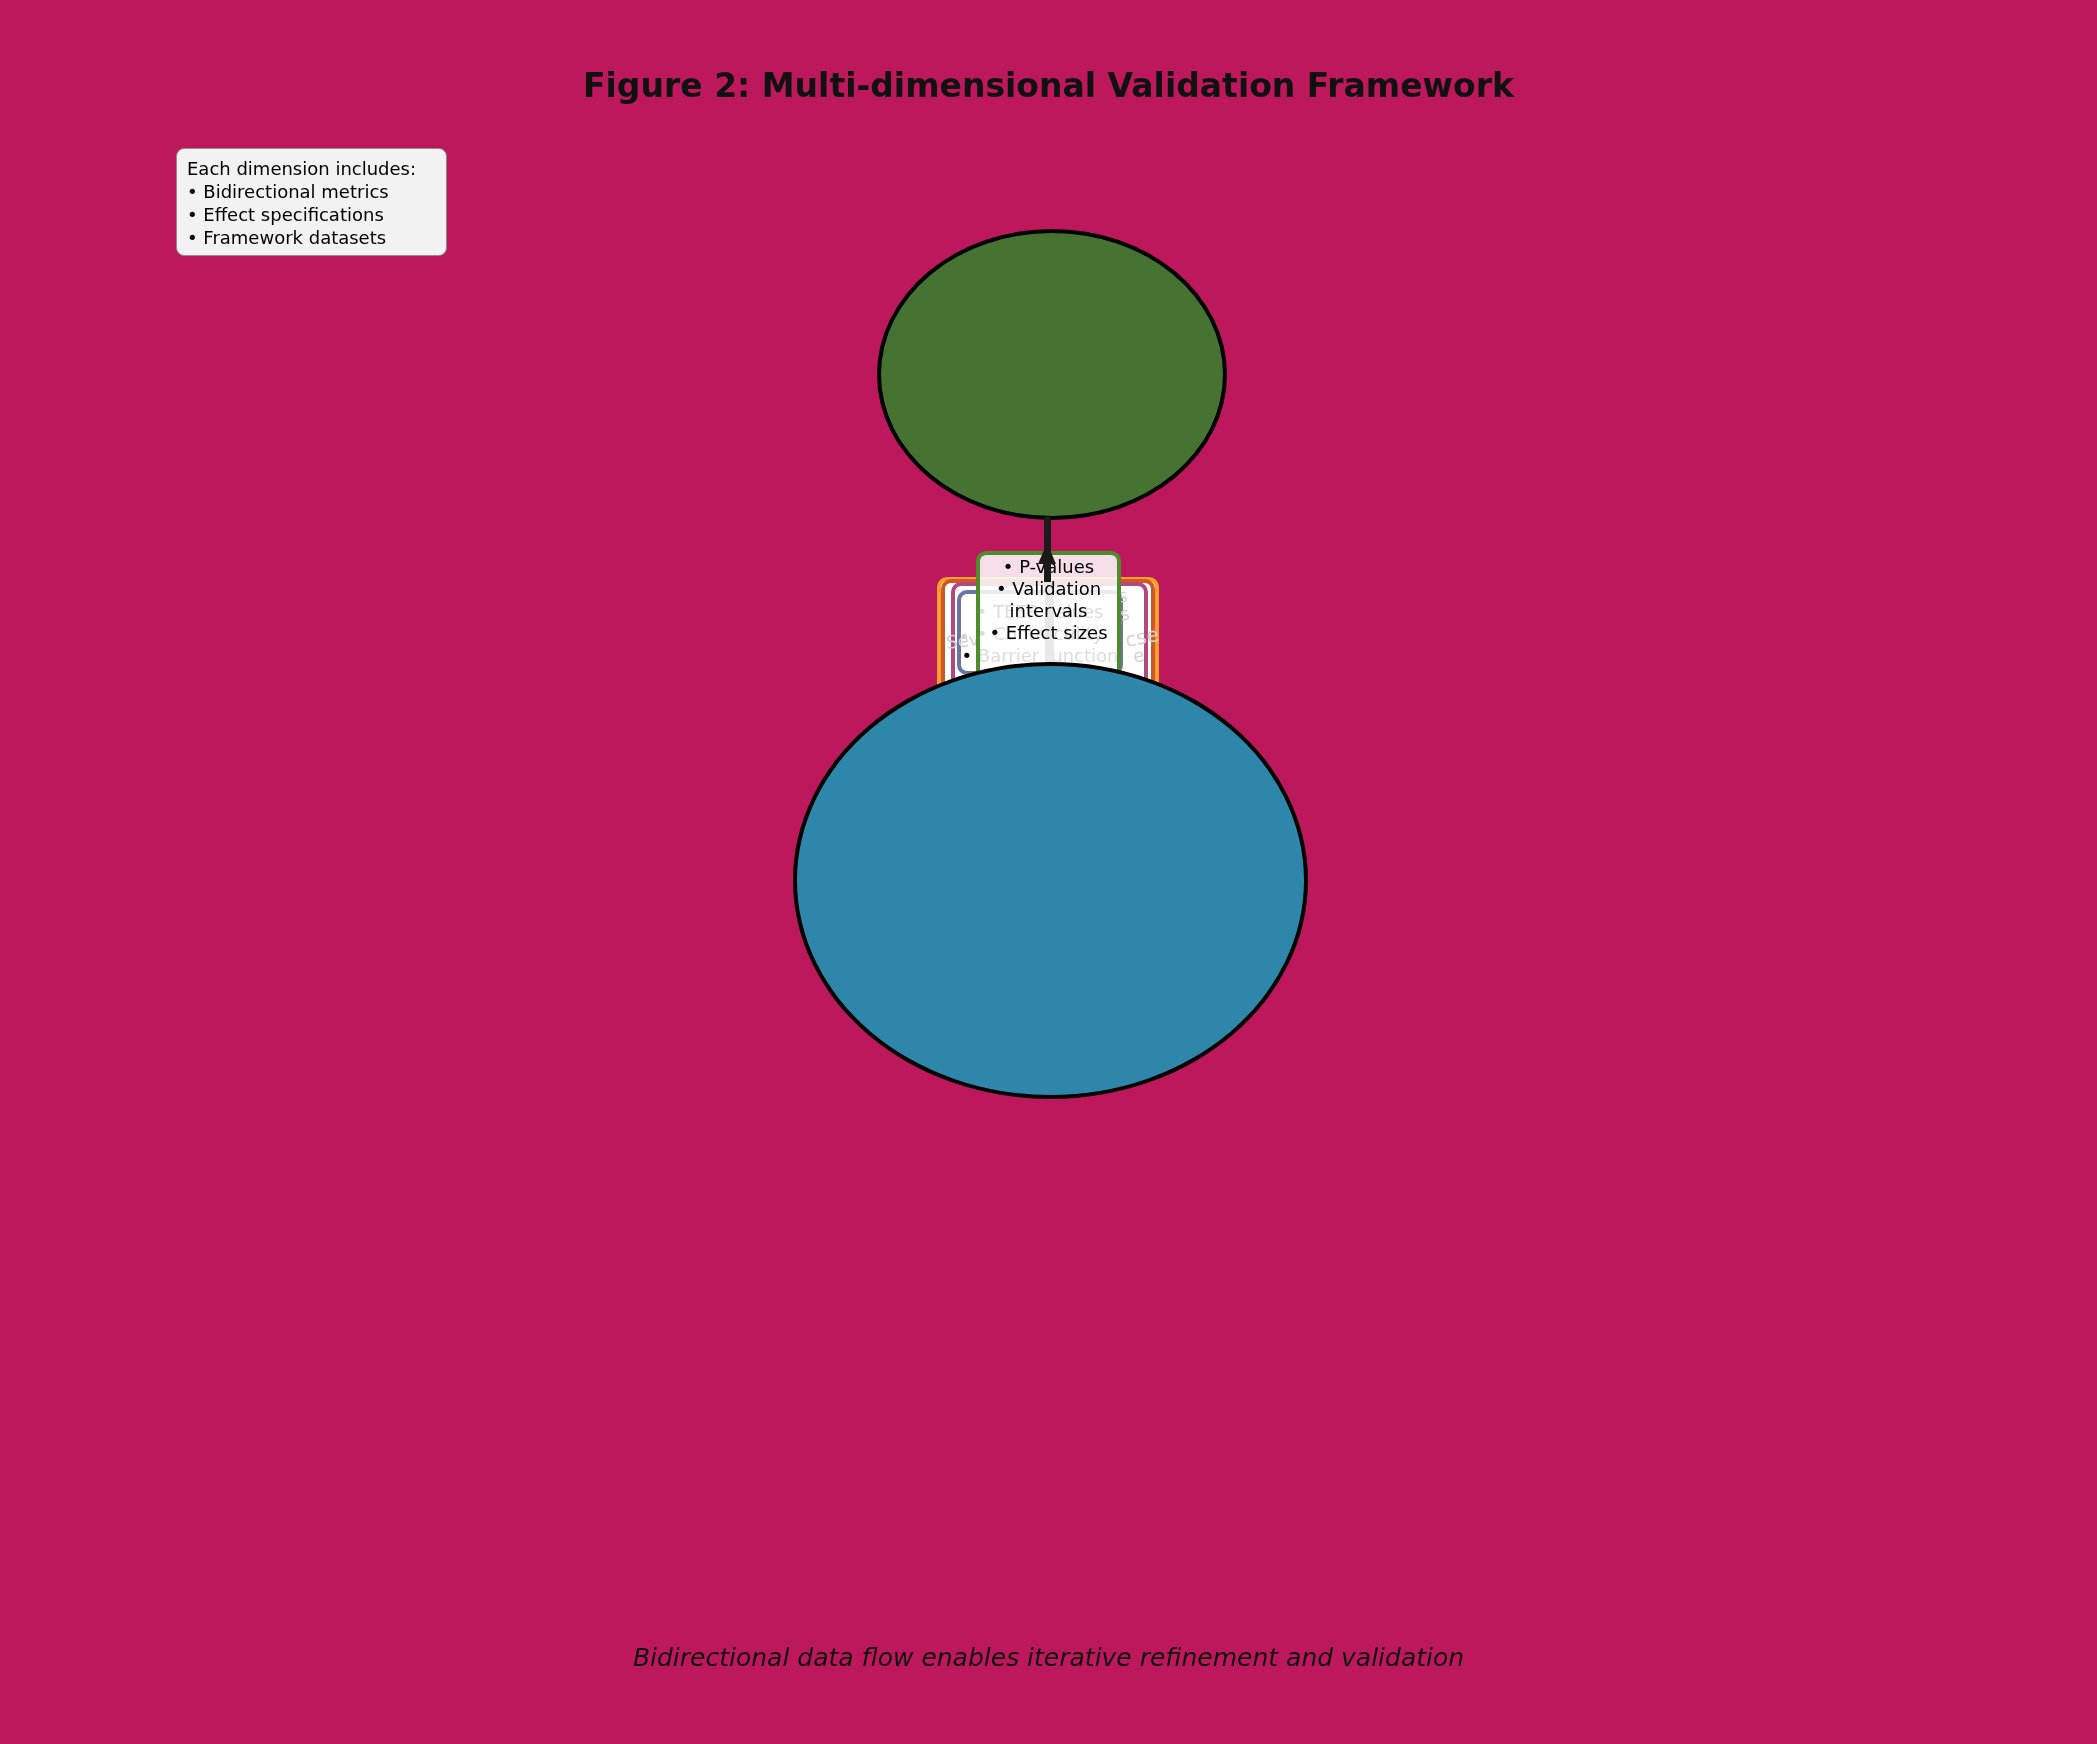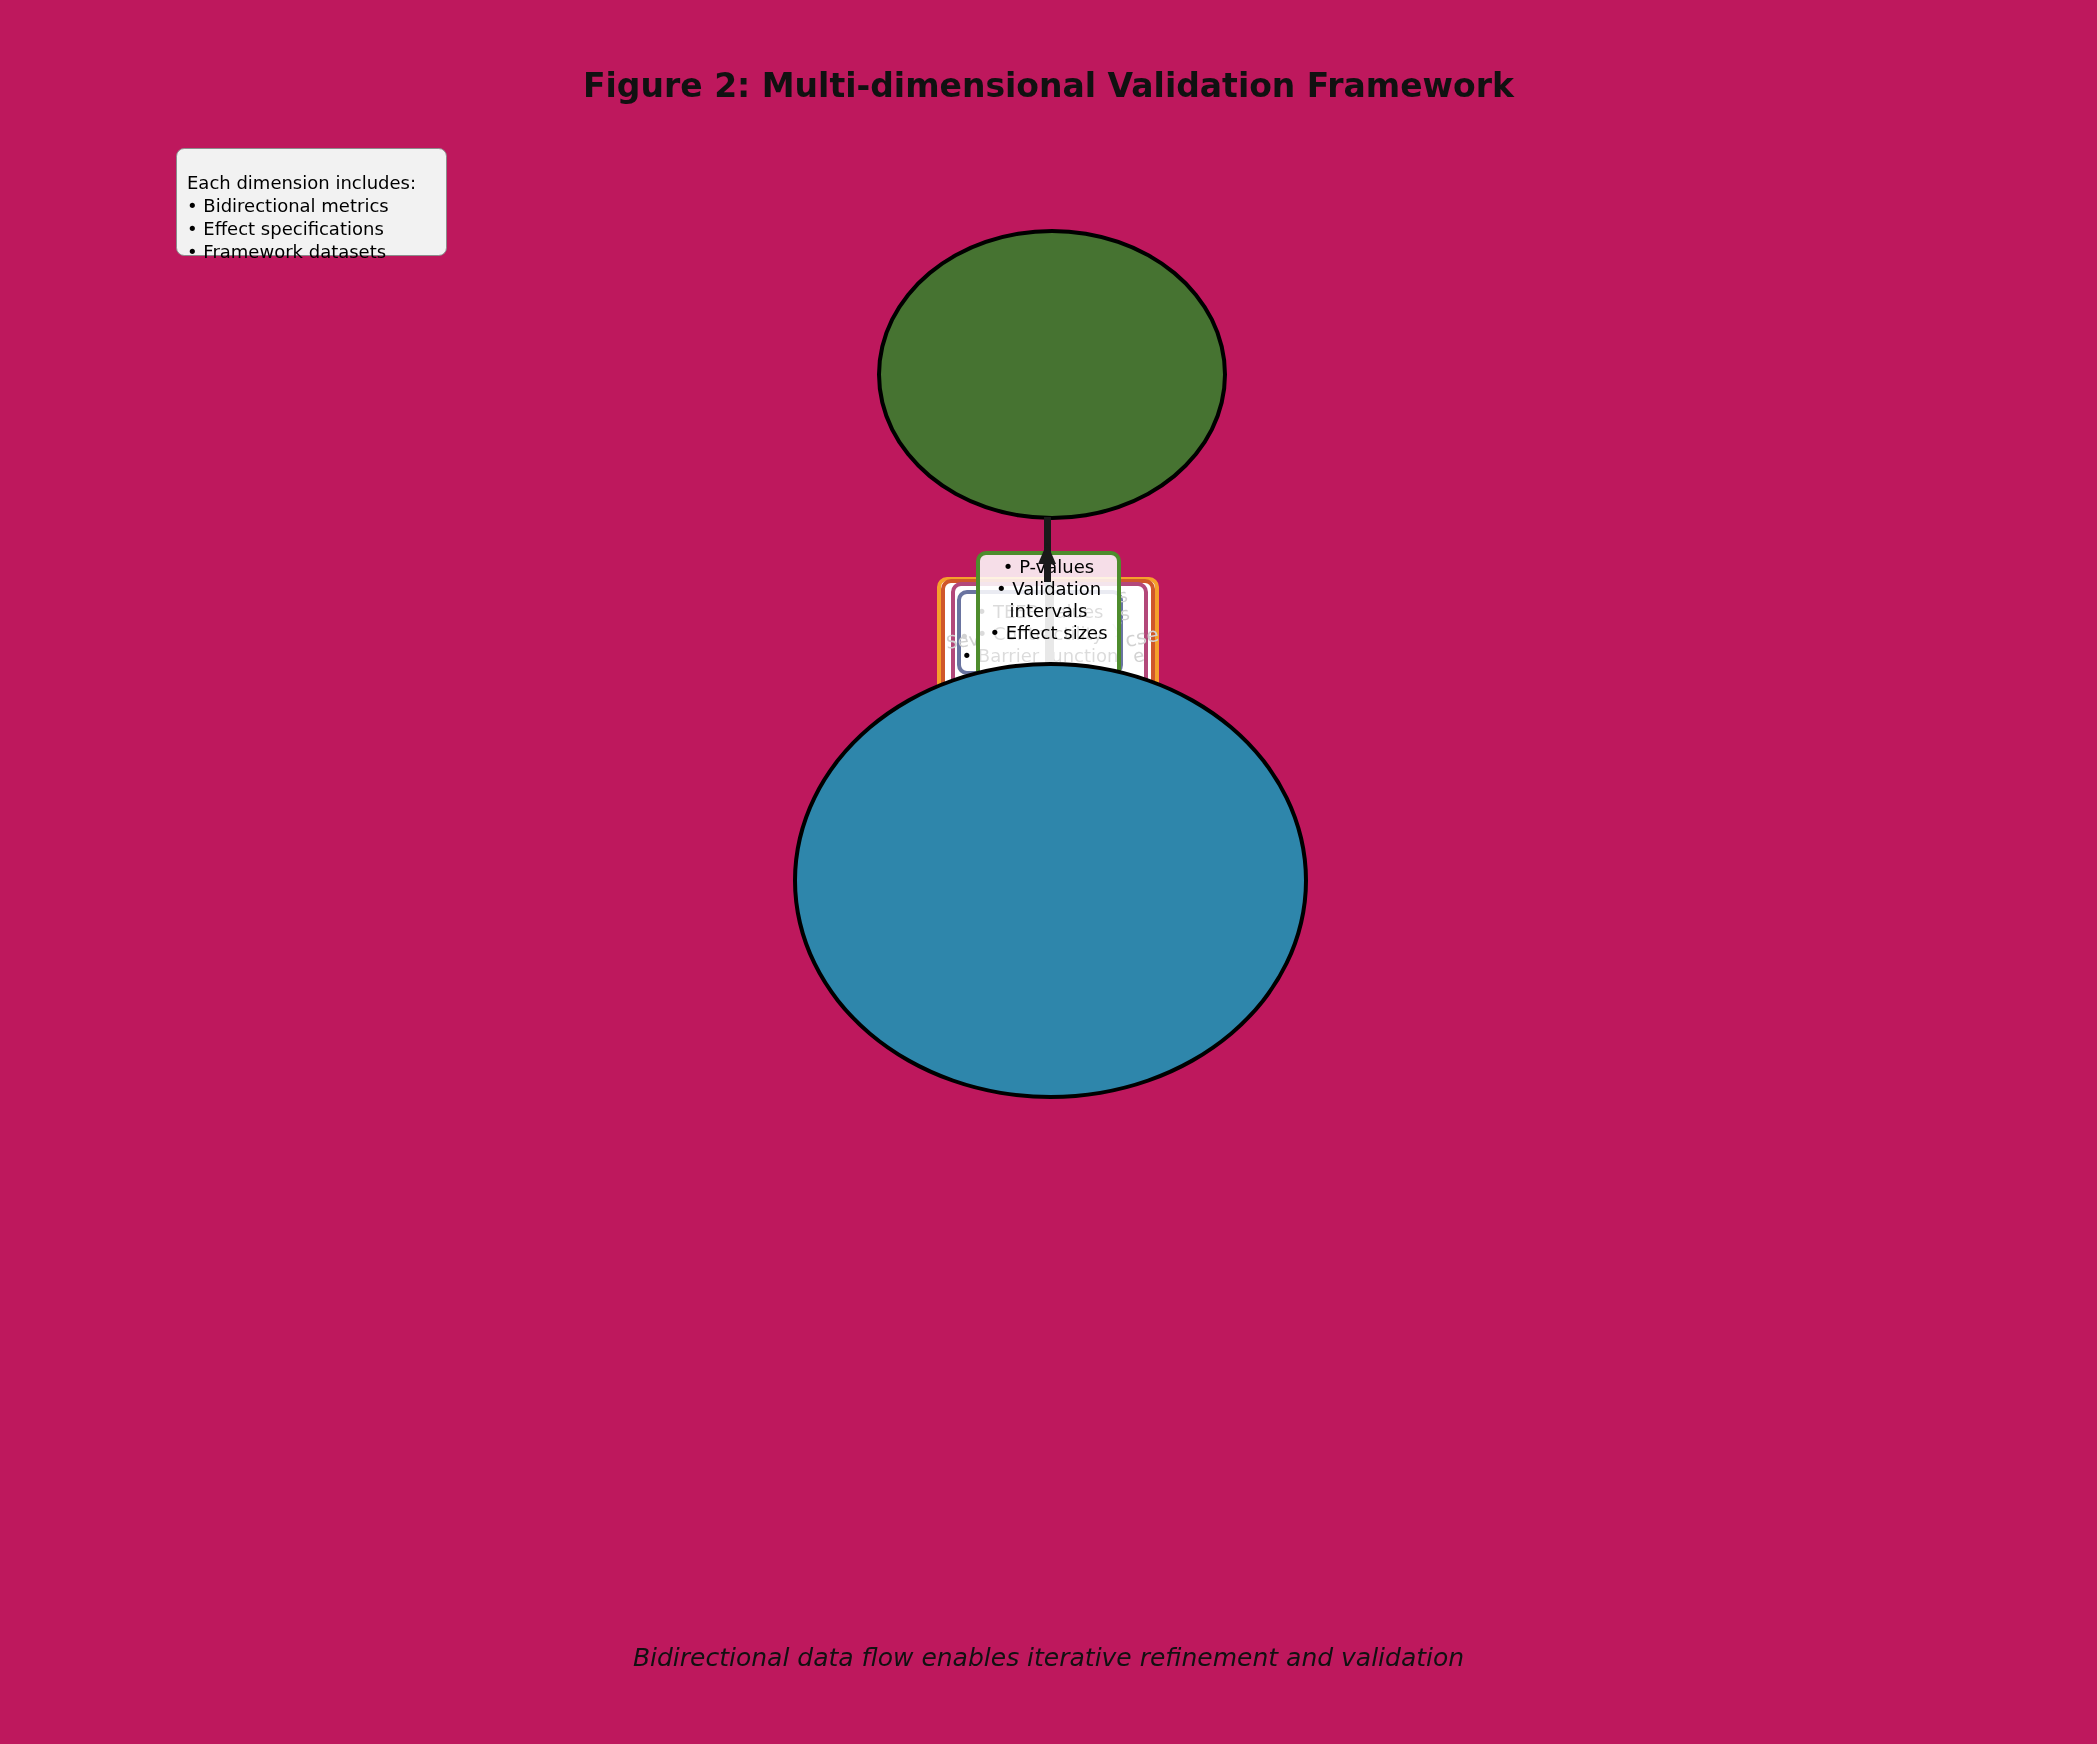--- a/index.html
+++ b/index.html
@@ -18,21 +18,21 @@
   }
   .fig-caption{
     position:absolute;left:0;top:1643px;width:2097px;
     text-align:center;font-size:25px;font-style:italic;color:#111;
   }
   
   .legend{
     position:absolute;left:176px;top:148px;width:271px;height:108px;
     box-sizing:border-box;
     background:#F2F2F2;border:1.8px solid #8C8C8C;border-radius:8.2px;
-    padding:22px 0 0 10px;
+    padding:8px 0 0 10px;
     font-size:18px;line-height:23px;color:#000;white-space:nowrap;
   }
   
   .ellipse{position:absolute;border:4.7px solid #000;border-radius:50%;box-sizing:border-box;}
   .ellipse.green{left:877px;top:229px;width:350px;height:291px;background:#467331;z-index:5;}
   .ellipse.blue {left:793px;top:662px;width:515px;height:437px;background:#2E86AB;z-index:20;}
   
   .arrow-shaft{position:absolute;left:1044px;top:517px;width:7px;height:65px;background:#1a1a1a;z-index:30;}
   .arrow-head{
     position:absolute;left:1038px;top:543px;width:0;height:0;z-index:30;

